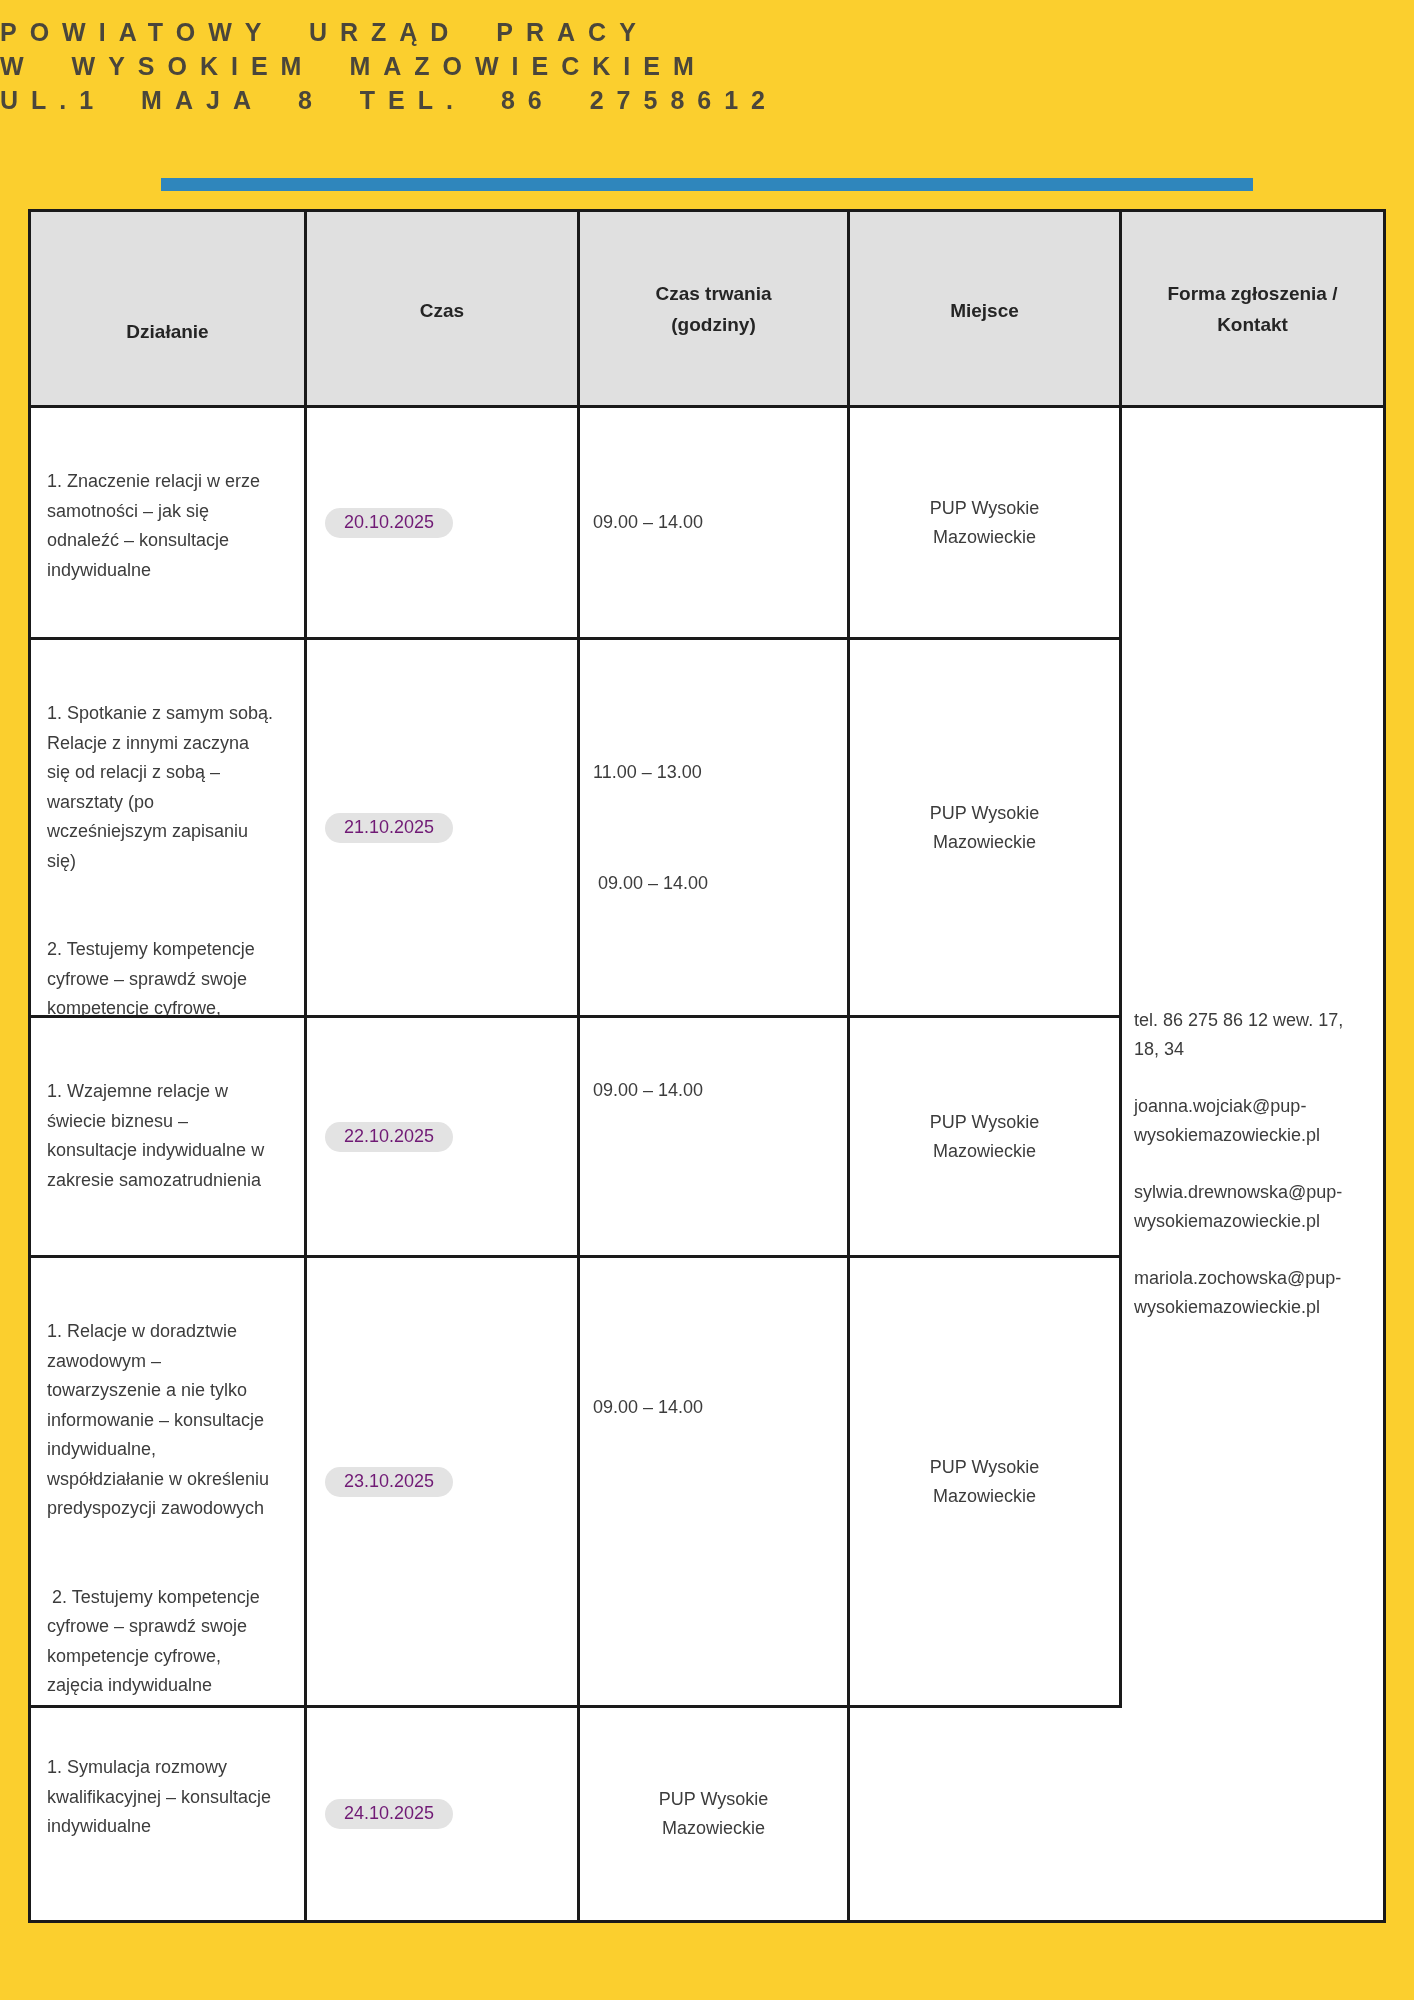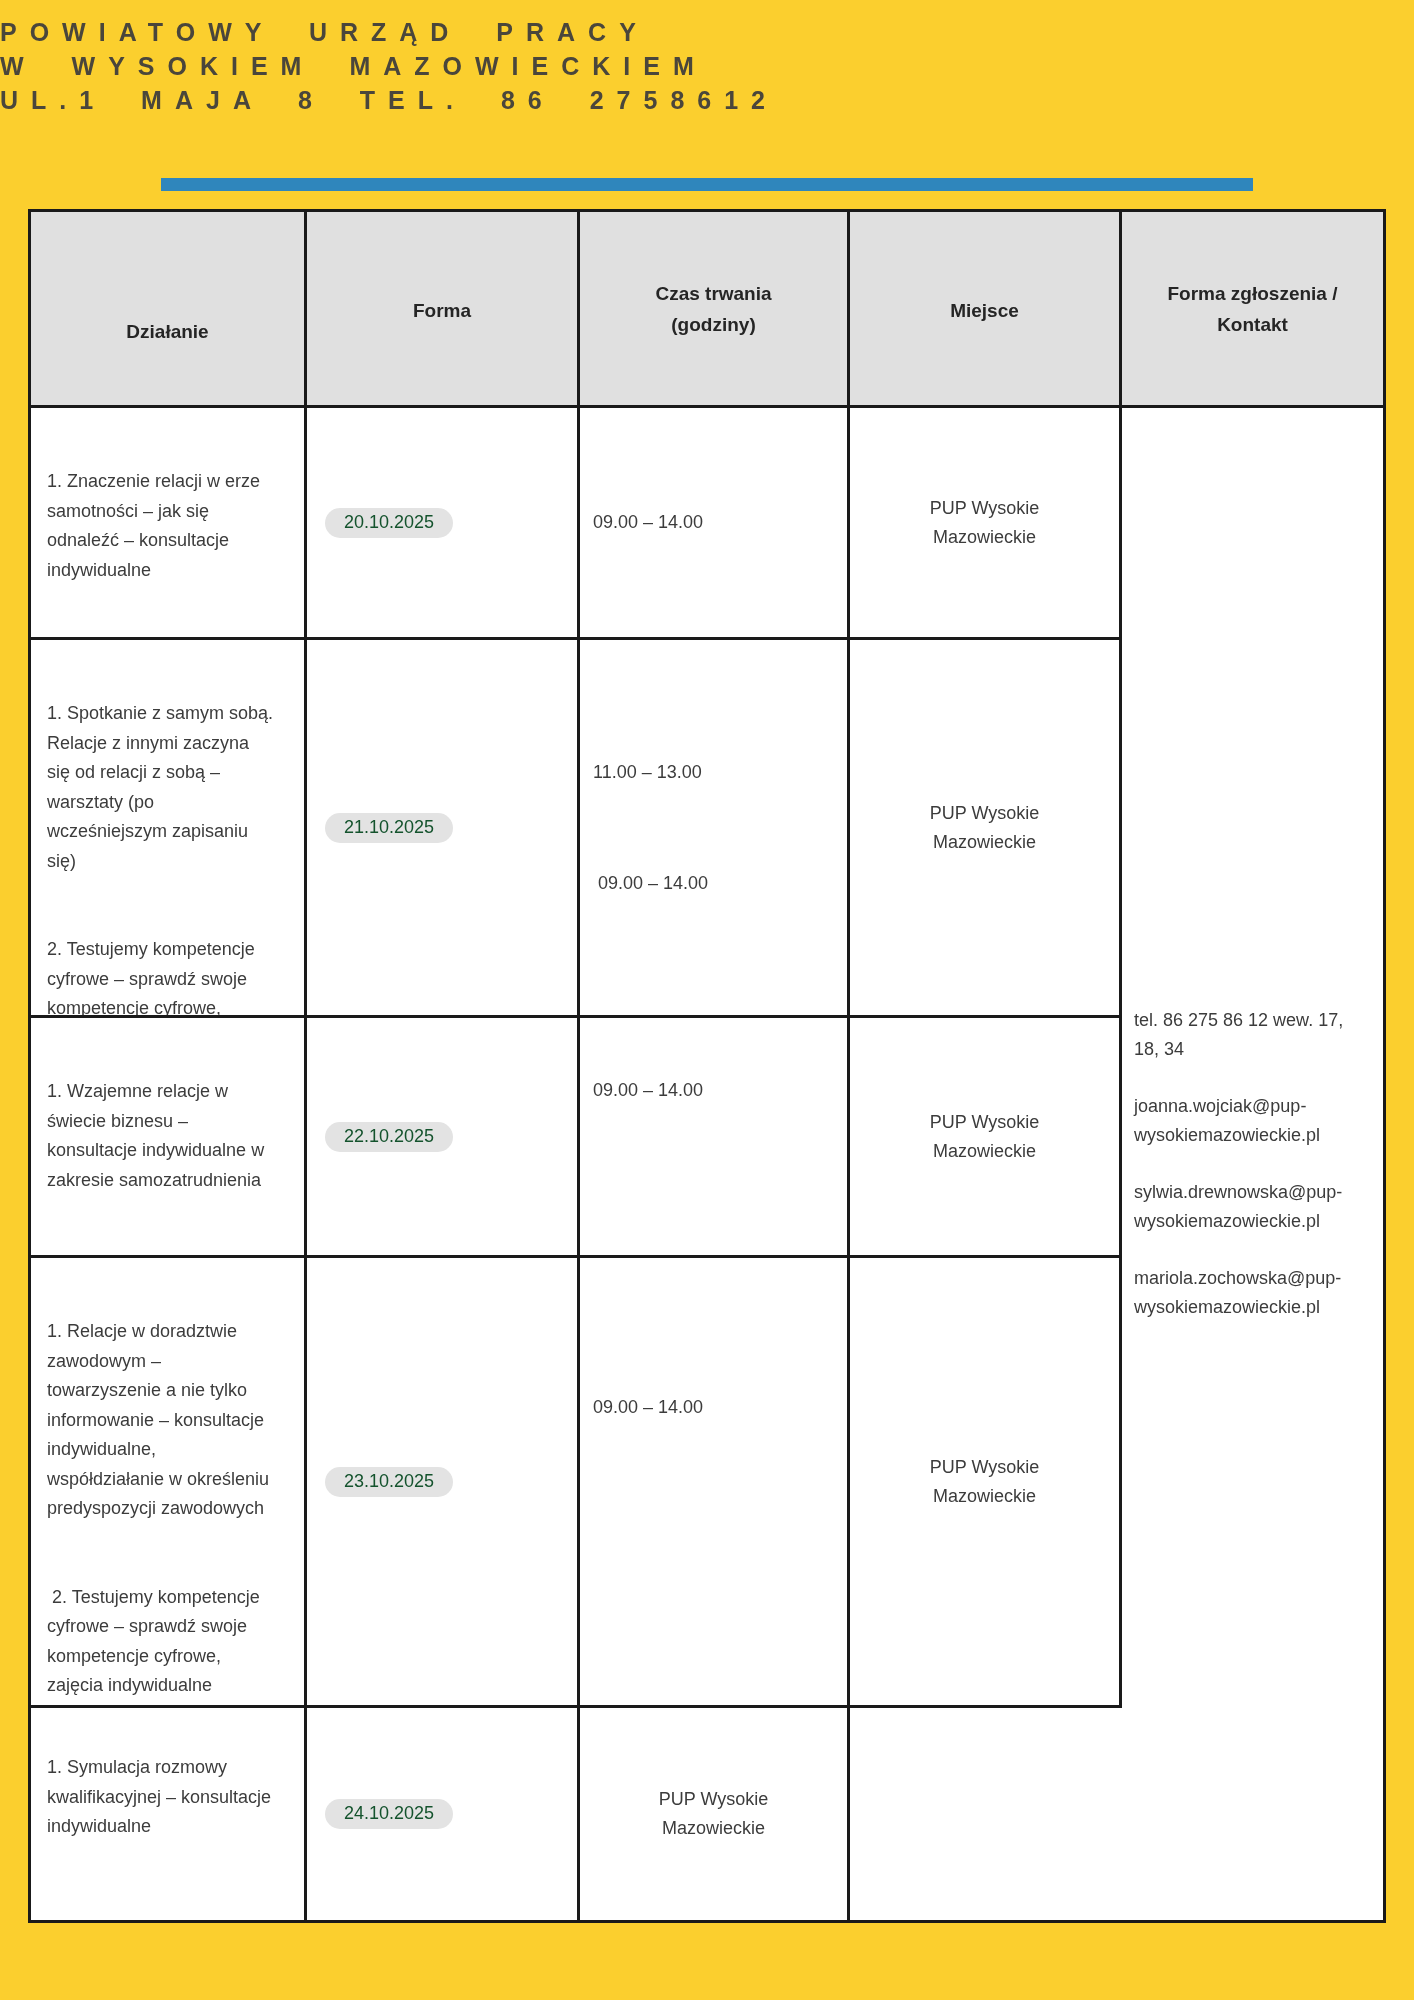--- a/index.html
+++ b/index.html
@@ -81,21 +81,21 @@
   .c-data {
     display: flex;
     align-items: center;
     padding-left: 18px;
   }
   .pill {
     background: #E3E3E3;
     border-radius: 17px;
     padding: 4px 19px 5px 19px;
     font-size: 18px;
-    color: #14532d;
+    color: #701a75;
   }
 
   .c-czas {
     display: flex;
     flex-direction: column;
     justify-content: center;
     padding-left: 13px;
     font-size: 18px;
     white-space: pre-wrap;
   }
@@ -140,21 +140,21 @@
 </div>
 
 <div class="blue-bar"></div>
 
 <div class="schedule">
 
   <div class="cell hdr hdr-dzialanie">
     <div class="lbl">Działanie</div>
   </div>
   <div class="cell hdr hdr-data">
-    <div class="lbl">Forma</div>
+    <div class="lbl">Czas</div>
   </div>
   <div class="cell hdr hdr-czas">
     <div class="lbl">Czas trwania (godziny)</div>
   </div>
   <div class="cell hdr hdr-miejsce">
     <div class="lbl">Miejsce</div>
   </div>
   <div class="cell hdr hdr-forma last-col">
     <div class="lbl">Forma zgłoszenia / Kontakt</div>
   </div>

